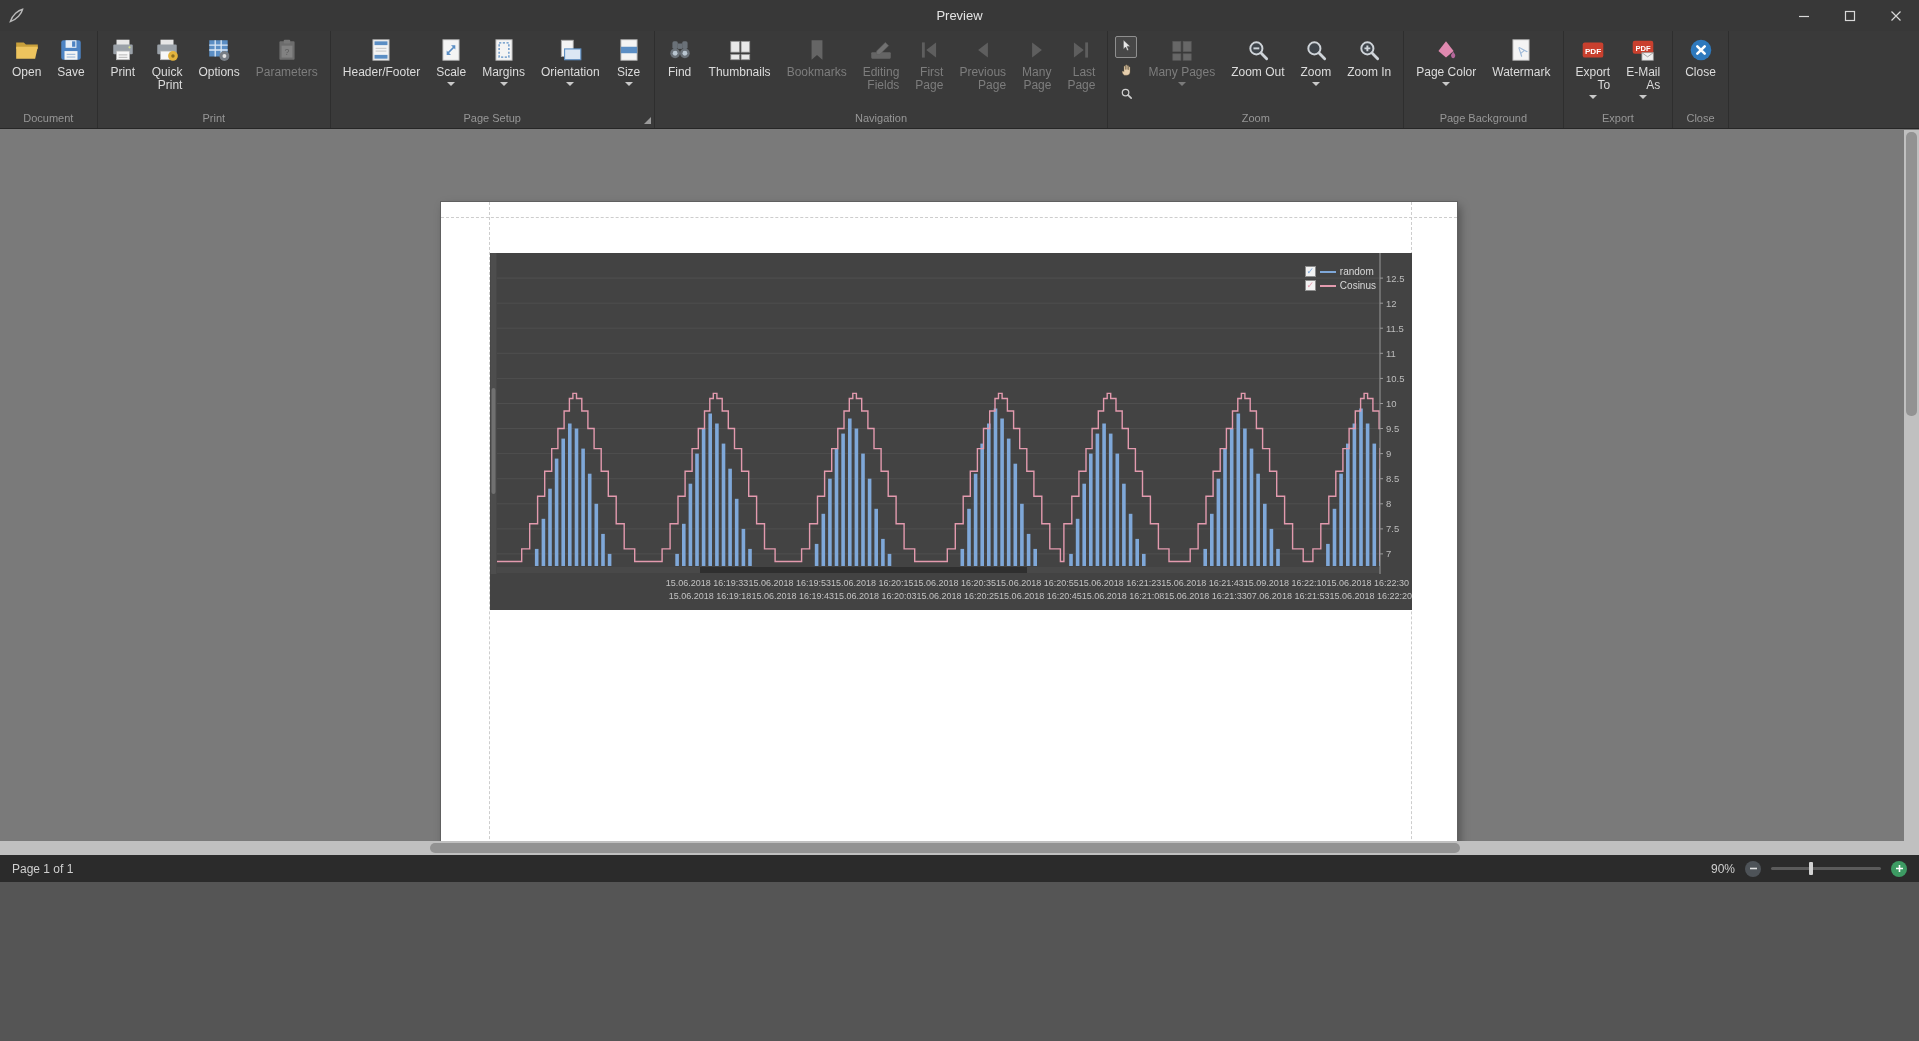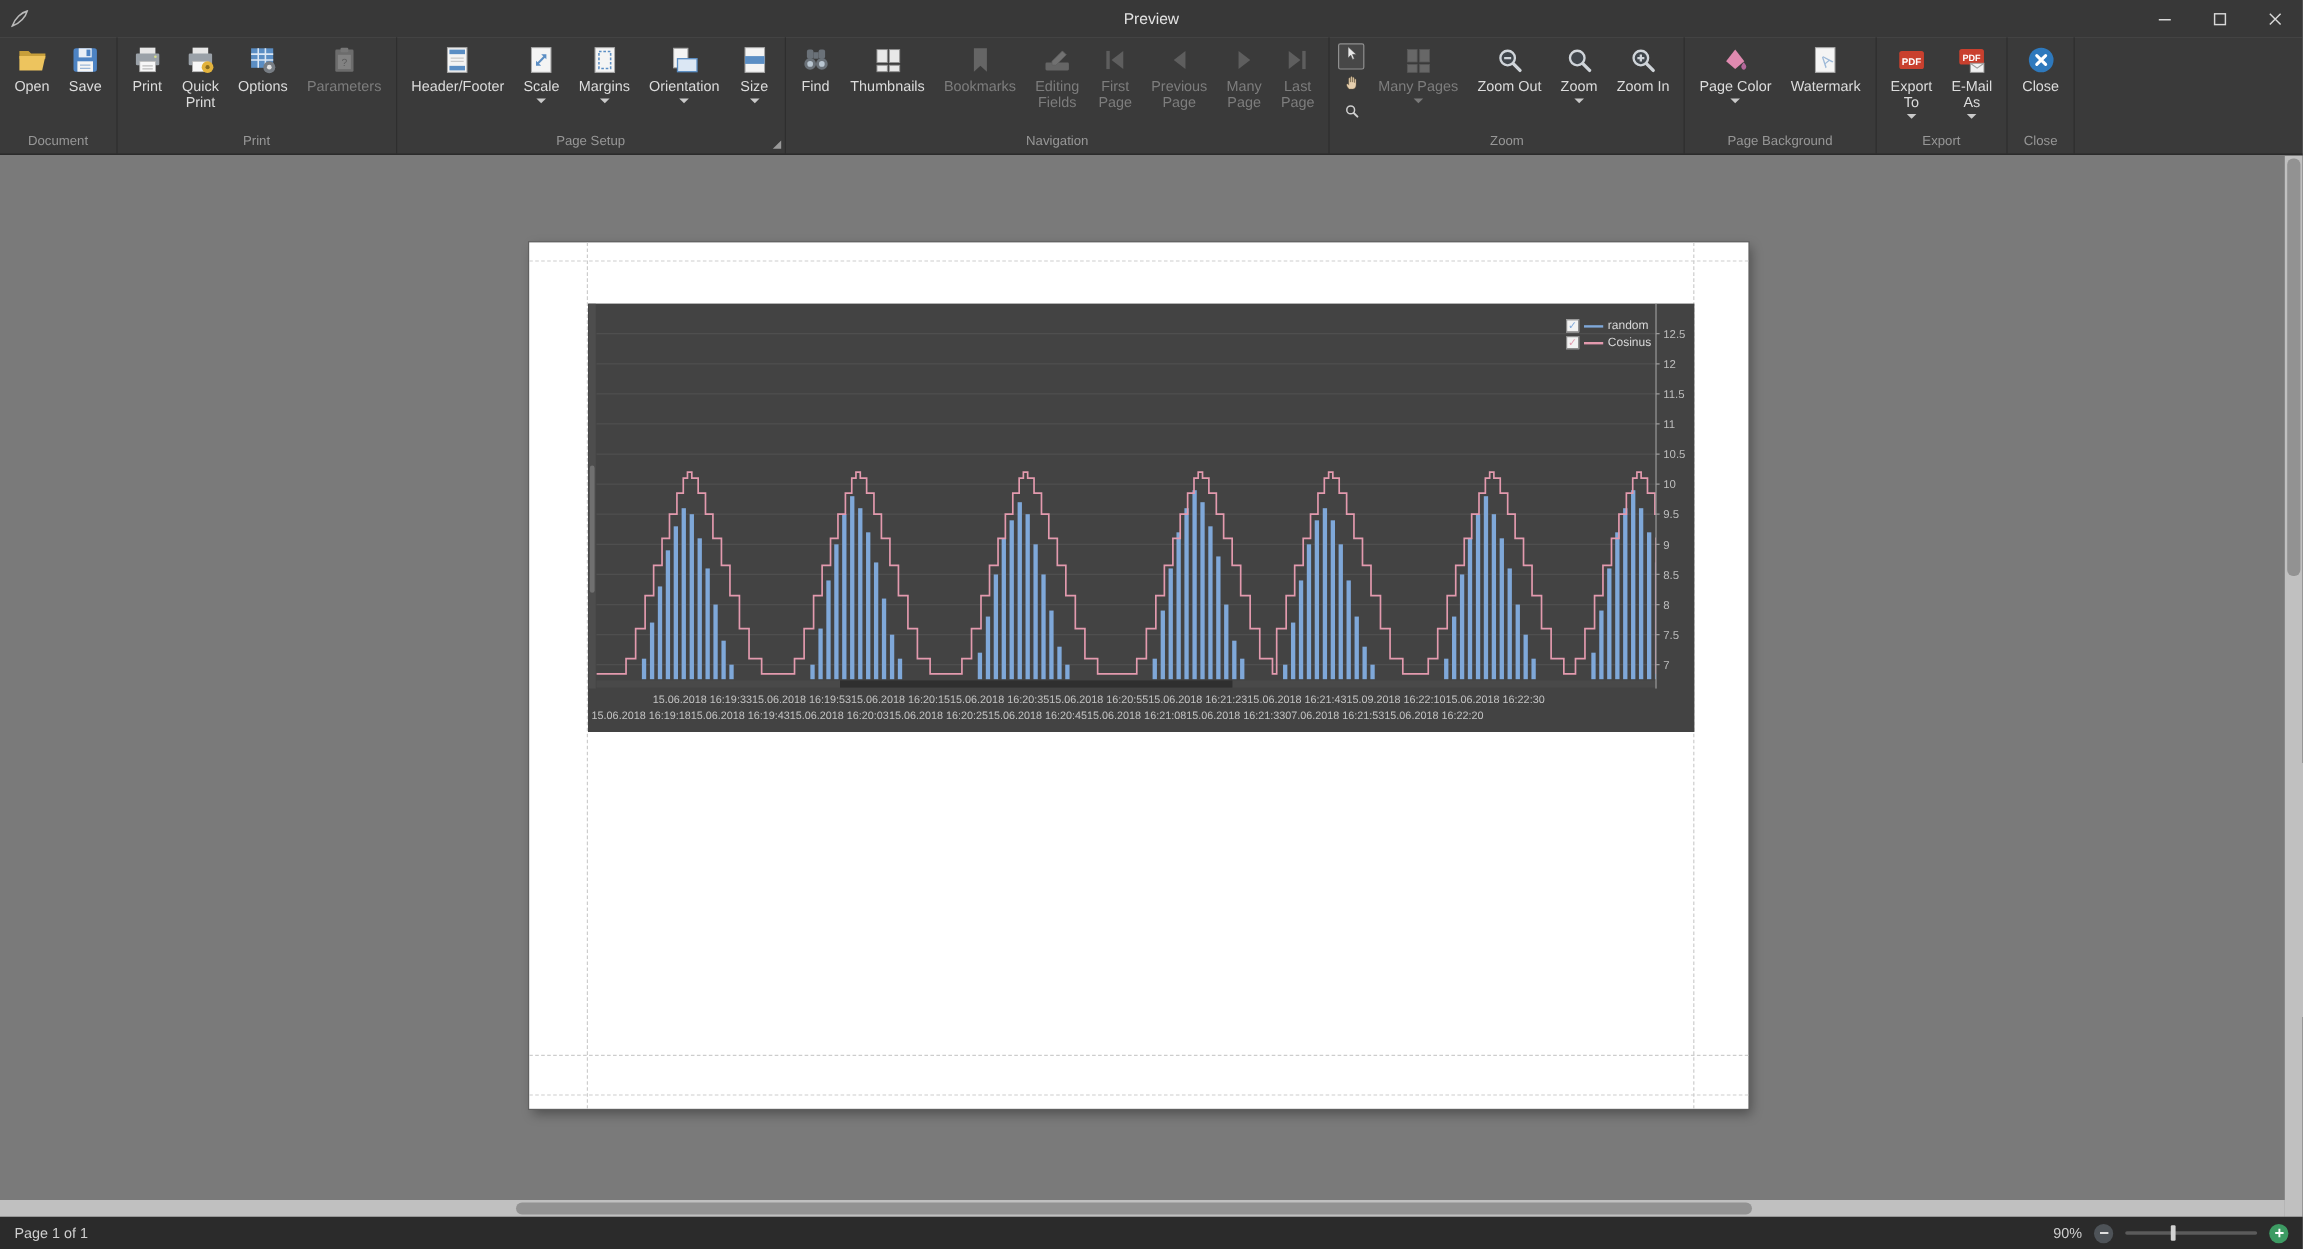--- a/index.html
+++ b/index.html
@@ -1,37 +1,37 @@
 <!DOCTYPE html>
 <html><head>
 <meta charset="utf-8">
 <style>
   html,body{margin:0;padding:0;background:#555;}
   *{box-sizing:border-box;}
-  #window{position:relative;width:1919px;height:1041px;background:#7a7a7a;overflow:hidden;
+  #window{position:relative;width:1919px;height:882px;background:#7a7a7a;overflow:hidden;
           font-family:"Liberation Sans","DejaVu Sans",sans-serif;-webkit-font-smoothing:antialiased;}
 
   
   .titlebar{position:absolute;top:0;left:0;right:0;height:31px;background:#383838;display:flex;align-items:center;z-index:30;}
   .app-icon{width:18px;height:18px;margin-left:8px;flex:0 0 auto;}
   .app-icon svg{width:100%;height:100%;display:block;}
   .title{position:absolute;left:0;right:0;text-align:center;color:#e3e3e3;font-size:13px;pointer-events:none;}
   .winbtns{margin-left:auto;display:flex;height:100%;z-index:2;}
   .winbtn{width:46px;height:100%;display:flex;align-items:center;justify-content:center;color:#d8d8d8;cursor:default;}
   .winbtn svg{width:12px;height:12px;}
 
   
   .ribbon{position:absolute;top:31px;left:0;right:0;height:98px;background:#3a3a3a;border-bottom:1px solid #262626;display:flex;align-items:stretch;z-index:20;}
   .rgroup{display:flex;flex-direction:column;border-right:1px solid #2e2e2e;position:relative;}
   .rgroup-btns{flex:1;display:flex;align-items:stretch;padding:2px 4px 0;}
   .rgroup-label{height:17px;line-height:15px;text-align:center;color:#979797;font-size:11px;}
   .rbtn{display:flex;flex-direction:column;align-items:center;justify-content:flex-start;padding:4px 8px 1px;min-width:42px;border-radius:2px;cursor:default;}
   .rbtn .ric{width:26px;height:26px;margin-bottom:3px;flex:0 0 auto;}
   .rbtn .ric svg{width:100%;height:100%;display:block;}
-  .rbtn .rlabel{font-size:12px;line-height:13px;color:#dcdcdc;text-align:center;white-space:pre-line;}
+  .rbtn .rlabel{font-size:12px;line-height:13px;color:#dcdcdc;text-align:right;white-space:pre-line;}
   .rbtn.disabled .rlabel{color:#7d7d7d;}
   .rbtn.disabled .ric{opacity:.45;filter:grayscale(1);}
   .caret{width:0;height:0;border-left:4px solid transparent;border-right:4px solid transparent;border-top:4px solid #c9c9c9;margin-top:3px;}
   .rbtn.disabled .caret{border-top-color:#7a7a7a;}
   .toolcol{display:flex;flex-direction:column;gap:2px;padding:3px 3px 0;}
   .toolbtn{width:22px;height:22px;display:flex;align-items:center;justify-content:center;border:1px solid transparent;border-radius:2px;}
   .toolbtn svg{width:15px;height:15px;}
   .toolbtn.selected{border-color:#8f8f8f;background:#474747;}
   .launcher{position:absolute;right:3px;bottom:4px;width:0;height:0;border-left:7px solid transparent;border-bottom:7px solid #9a9a9a;}
 
@@ -45,21 +45,21 @@
   #gh-top{top:15px;} #gh-b1{top:677px;} #gh-b2{top:710px;}
 
   
   .chart{position:absolute;left:49px;top:51px;width:922px;height:357px;background:#434343;}
   #chart-svg{position:absolute;left:0;top:0;width:922px;height:321px;display:block;}
   .legend{position:absolute;top:13px;right:36px;display:flex;flex-direction:column;gap:3px;z-index:3;}
   .legend-row{display:flex;align-items:center;gap:4px;}
   .cb{width:11px;height:11px;background:#f2f2f2;border:1px solid #8d8d8d;font-size:9px;line-height:9px;text-align:center;font-weight:bold;flex:0 0 auto;}
   .lsample{width:16px;height:0;border-top:2px solid;flex:0 0 auto;}
   .llabel{font-size:10px;color:#d8d8d8;}
-  .xrow{position:absolute;left:0;right:0;display:flex;justify-content:flex-start;color:#c3c3c3;font-size:9px;white-space:nowrap;}
+  .xrow{position:absolute;left:0;right:0;display:flex;justify-content:flex-end;color:#c3c3c3;font-size:9px;white-space:nowrap;}
   .xrow-top{top:325px;padding-left:54px;padding-right:3px;}
   .xrow-bottom{top:338px;padding-left:3px;}
 
   
   .vscroll{position:absolute;top:130px;right:0;width:15px;bottom:41px;background:#c0c0c0;}
   .vthumb{position:absolute;top:2px;left:2px;right:2px;height:40%;background:#929292;border-radius:5px;}
   .hscroll{position:absolute;left:0;right:15px;bottom:27px;height:14px;background:#c0c0c0;}
   .hthumb{position:absolute;left:430px;width:1030px;top:2px;bottom:2px;background:#929292;border-radius:5px;}
   .scorner{position:absolute;right:0;bottom:27px;width:15px;height:14px;background:#c0c0c0;}
 

